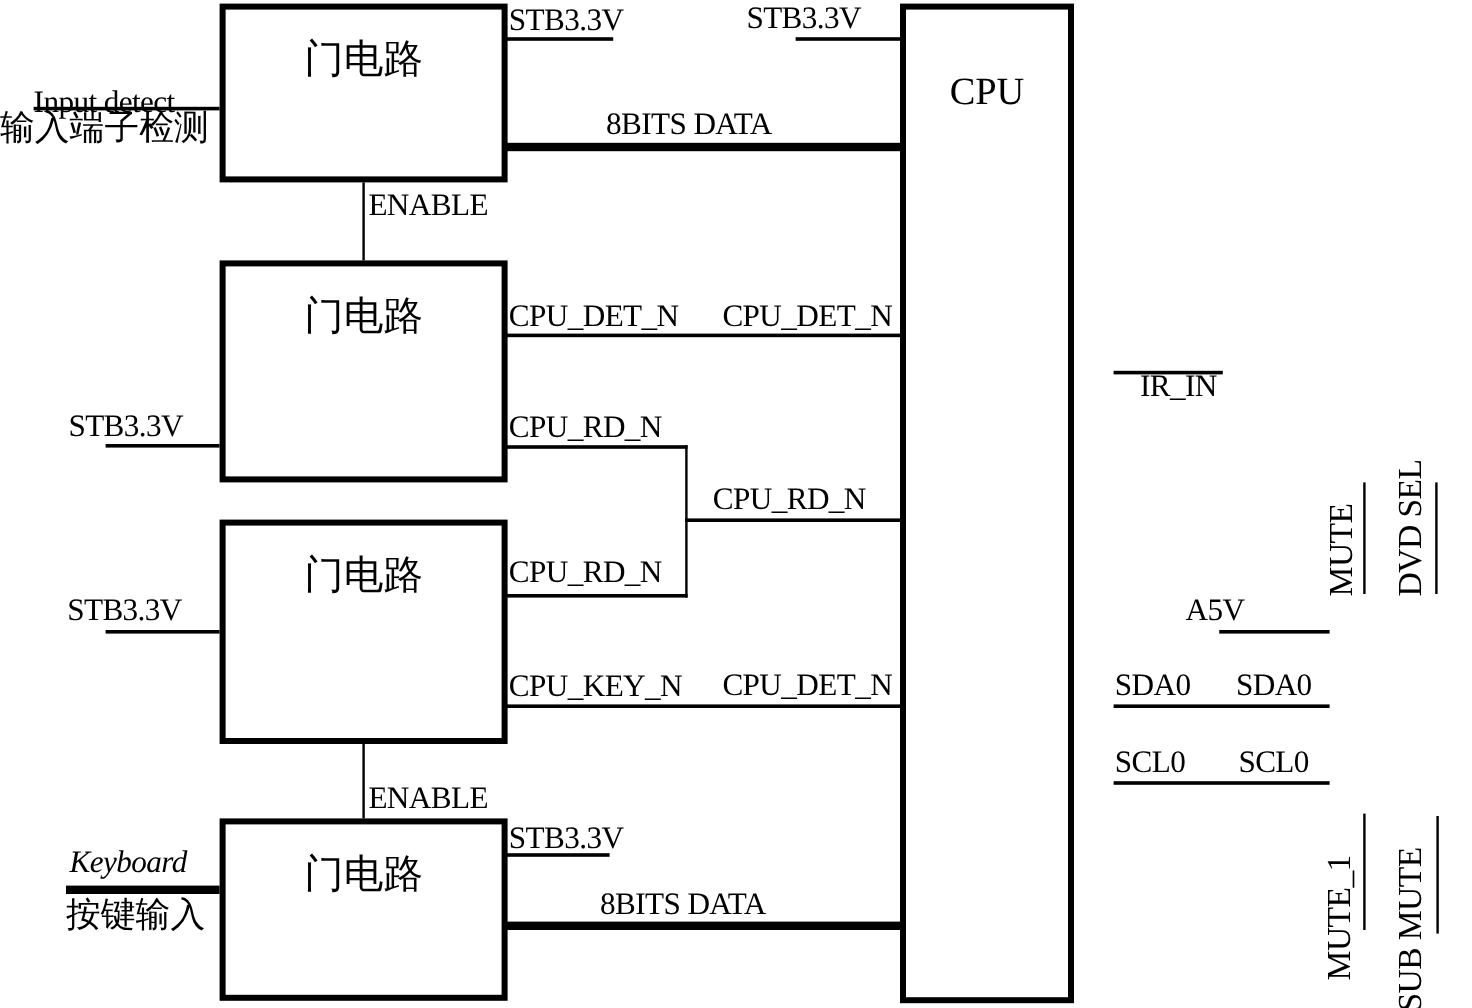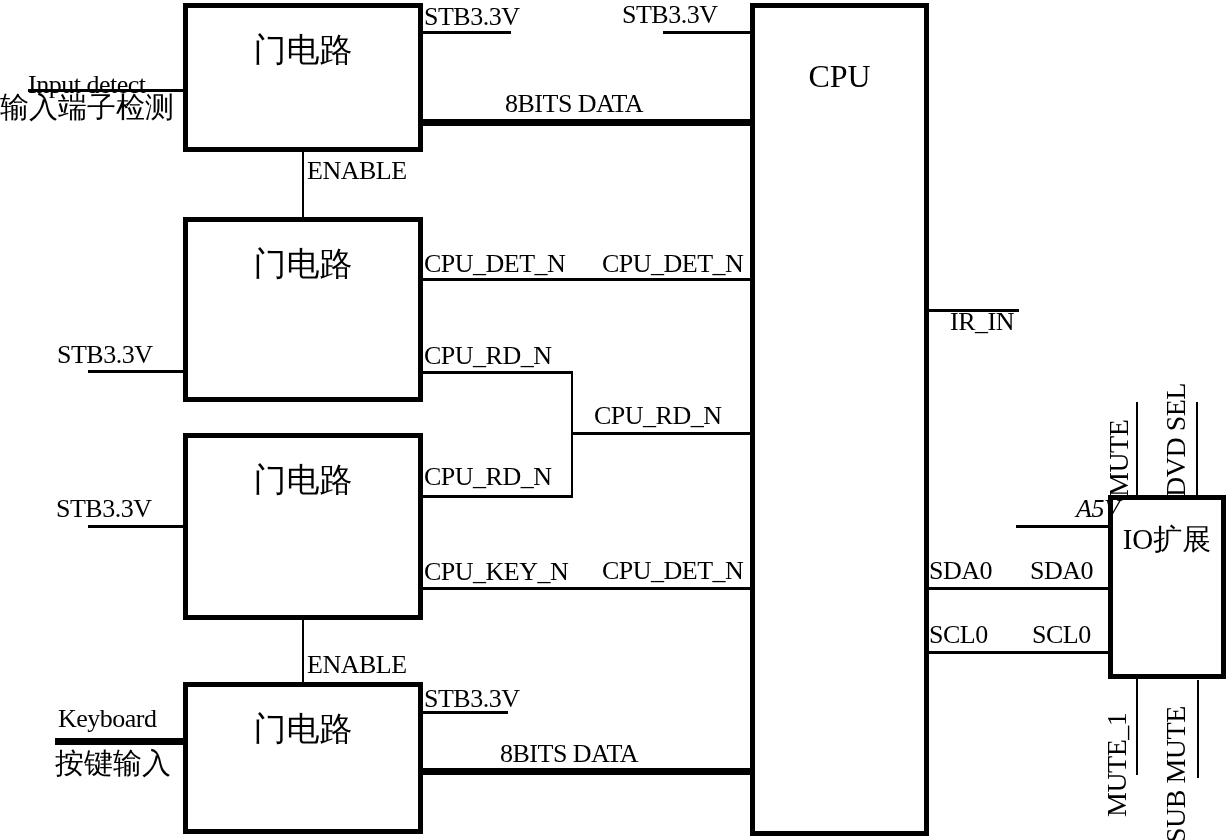--- a/index.html
+++ b/index.html
@@ -44,25 +44,22 @@
   </div>
   <div class="box" style="left:183px;top:217px;width:240px;height:185px;">
     <span class="box-label gate-label">门电路</span>
   </div>
   <div class="box" style="left:183px;top:433px;width:240px;height:187px;">
     <span class="box-label gate-label">门电路</span>
   </div>
   <div class="box" style="left:183px;top:682px;width:240px;height:152px;">
     <span class="box-label gate-label">门电路</span>
   </div>
-  <div class="box" style="left:750px;top:3px;width:179px;height:833px;">
+  <div class="box" style="left:750px;top:3px;width:145px;height:833px;">
     <span class="box-label cpu-label">CPU</span>
-  </div>
-  <div class="box" style="left:1108px;top:495px;width:118px;height:184px;">
-    <span class="box-label io-label">IO扩展</span>
   </div>
 
   <div class="hline" style="left:28px;top:89px;width:155px;"></div>
   <div class="hline" style="left:421px;top:31px;width:90px;"></div>
   <div class="hline" style="left:663px;top:31px;width:87px;"></div>
   <div class="hline thick" style="left:421px;top:119px;width:331px;"></div>
   <div class="hline" style="left:421px;top:278px;width:331px;"></div>
   <div class="hline" style="left:88px;top:370px;width:95px;"></div>
   <div class="hline" style="left:421px;top:371px;width:152px;"></div>
   <div class="hline" style="left:571px;top:432px;width:181px;"></div>
@@ -80,41 +77,41 @@
   <div class="vline" style="left:302px;top:152px;height:65px;"></div>
   <div class="vline" style="left:571px;top:371px;height:127px;"></div>
   <div class="vline" style="left:302px;top:619px;height:63px;"></div>
   <div class="vline" style="left:1136px;top:402px;height:93px;"></div>
   <div class="vline" style="left:1196px;top:402px;height:93px;"></div>
   <div class="vline" style="left:1136px;top:678px;height:97px;"></div>
   <div class="vline" style="left:1197px;top:680px;height:98px;"></div>
 
   <div class="lbl" style="left:28px;top:72px;">Input detect</div>
   <div class="lbl zh" style="left:0px;top:93px;">输入端子检测</div>
-  <div class="lbl" style="left:58px;top:706px;">Keyboard</div>
+  <div class="lbl" style="left:58px;top:706px;font-style:italic;">Keyboard</div>
   <div class="lbl zh" style="left:55px;top:749px;font-family:Liberation Serif, serif;">按键输入</div>
 
   <div class="lbl" style="left:424px;top:4px;">STB3.3V</div>
   <div class="lbl" style="left:622px;top:2px;">STB3.3V</div>
   <div class="lbl" style="left:505px;top:91px;">8BITS DATA</div>
   <div class="lbl" style="left:307px;top:158px;">ENABLE</div>
   <div class="lbl" style="left:424px;top:251px;">CPU_DET_N</div>
   <div class="lbl" style="left:602px;top:251px;">CPU_DET_N</div>
   <div class="lbl" style="left:57px;top:342px;">STB3.3V</div>
   <div class="lbl" style="left:424px;top:343px;">CPU_RD_N</div>
   <div class="lbl" style="left:594px;top:403px;">CPU_RD_N</div>
   <div class="lbl" style="left:424px;top:464px;">CPU_RD_N</div>
   <div class="lbl" style="left:56px;top:496px;">STB3.3V</div>
   <div class="lbl" style="left:424px;top:559px;">CPU_KEY_N</div>
   <div class="lbl" style="left:602px;top:558px;">CPU_DET_N</div>
   <div class="lbl" style="left:307px;top:652px;">ENABLE</div>
   <div class="lbl" style="left:424px;top:686px;">STB3.3V</div>
   <div class="lbl" style="left:500px;top:741px;">8BITS DATA</div>
   <div class="lbl" style="left:950px;top:279px;margin-top:30px;">IR_IN</div>
-  <div class="lbl" style="left:1076px;top:496px;font-style:italic;">A5V</div>
+  <div class="lbl" style="left:988px;top:496px;">A5V</div>
   <div class="lbl" style="left:929px;top:558px;">SDA0</div>
   <div class="lbl" style="left:1030px;top:558px;">SDA0</div>
   <div class="lbl" style="left:929px;top:622px;">SCL0</div>
   <div class="lbl" style="left:1032px;top:622px;">SCL0</div>
 
   <div class="vlbl" style="left:1105px;top:497px;width:92px;">MUTE</div>
   <div class="vlbl" style="left:1162px;top:497px;width:130px;">DVD SEL</div>
   <div class="vlbl" style="left:1103px;top:817px;width:122px;">MUTE_1</div>
   <div class="vlbl" style="left:1162px;top:843px;width:151px;">SUB MUTE</div>
 

